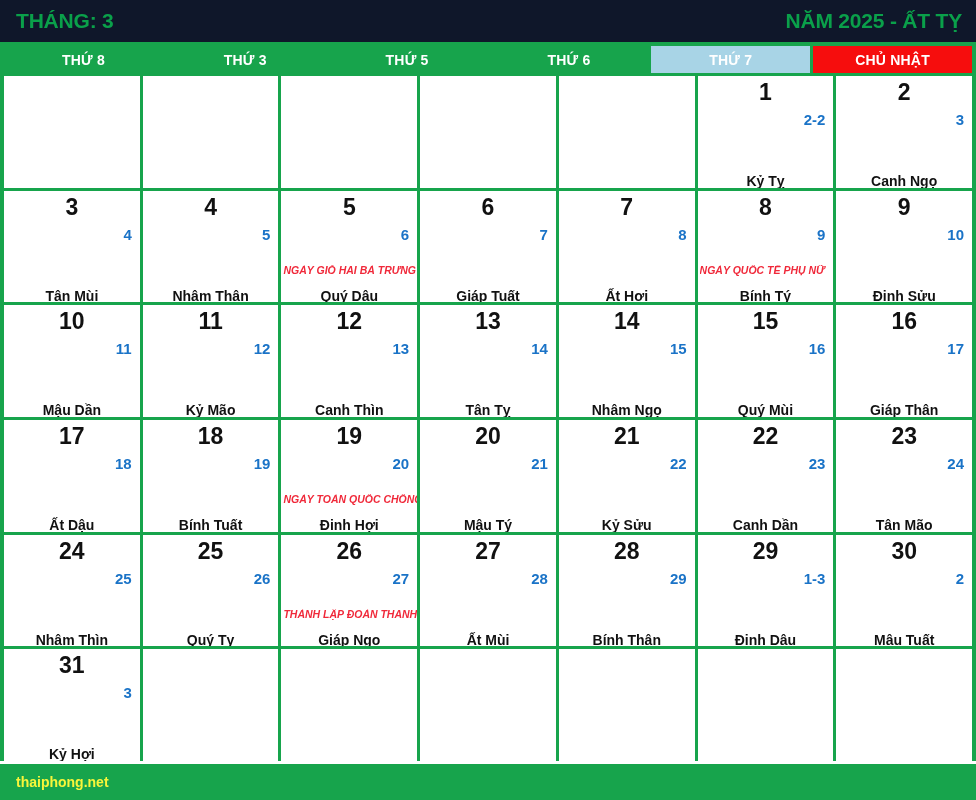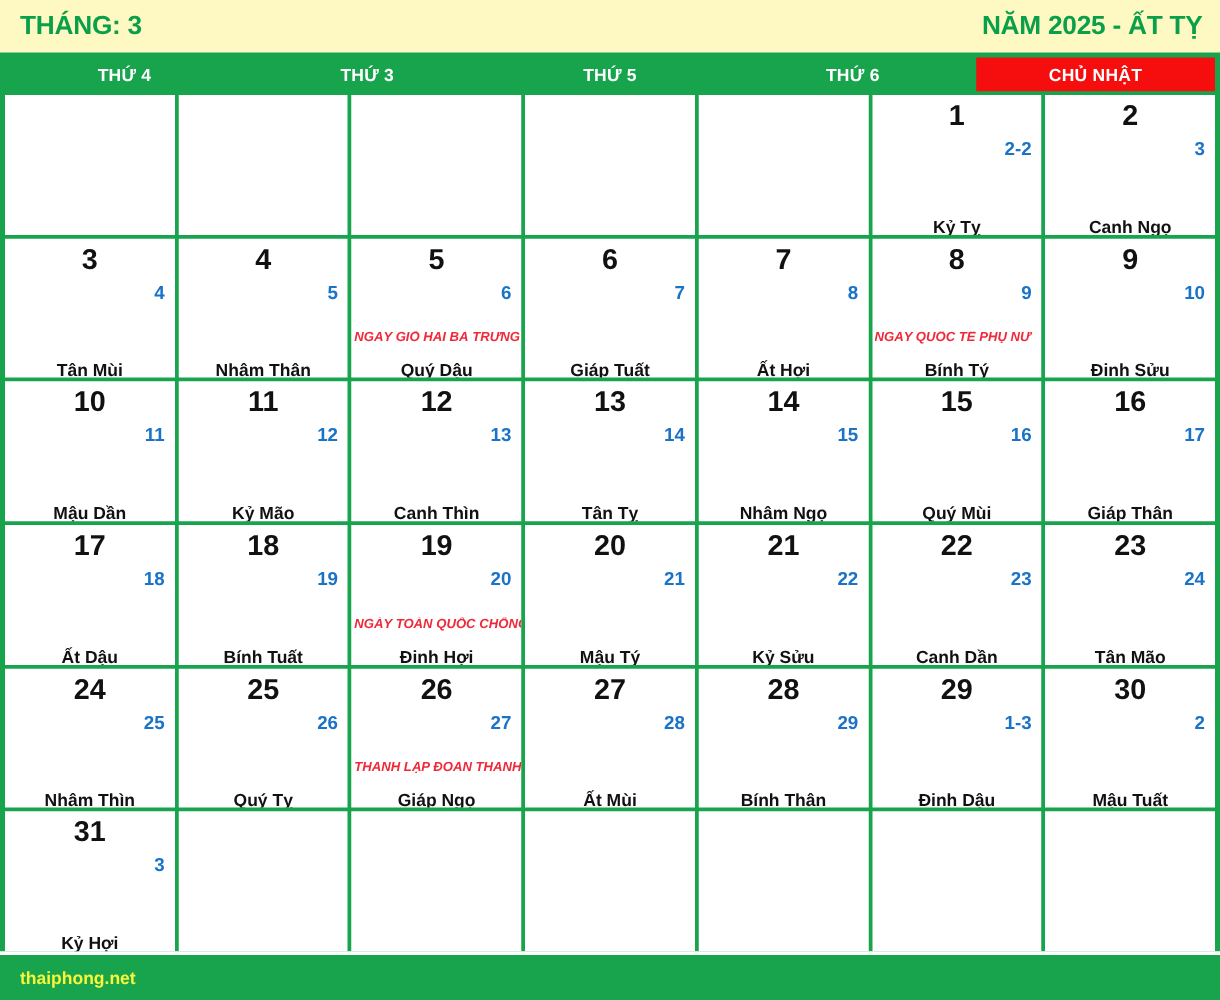--- a/index.html
+++ b/index.html
@@ -26,21 +26,21 @@
 
   
   .title-bar {
     height: 42px;
     flex: 0 0 42px;
     display: flex;
     align-items: center;
     justify-content: space-between;
     padding: 0 14px 0 16px;
     box-sizing: border-box;
-    background: #fef9c3;
+    background: #0f172a;
   }
   .title-left, .title-right {
     color: #0aa04a;
     font-size: 21px;
     font-weight: bold;
     letter-spacing: -0.2px;
     white-space: nowrap;
   }
 
   
@@ -176,24 +176,25 @@
 <div class="calendar">
 
   <div class="title-bar">
     <div class="title-left">THÁNG: 3</div>
     <div class="title-right">NĂM 2025 - ẤT TỴ</div>
   </div>
 
   <div class="grid-frame">
 
     <div class="weekday-row">
-        <div class="weekday-cell">THỨ 4</div>
+        <div class="weekday-cell">THỨ 8</div>
         <div class="weekday-cell">THỨ 3</div>
         <div class="weekday-cell">THỨ 5</div>
         <div class="weekday-cell">THỨ 6</div>
+        <div class="weekday-cell sat">THỨ 7</div>
         <div class="weekday-cell sun">CHỦ NHẬT</div>
       </div>
 
     <div class="weeks">
         <div class="week-row">
           <div class="day-cell empty"></div>
           <div class="day-cell empty"></div>
           <div class="day-cell empty"></div>
           <div class="day-cell empty"></div>
           <div class="day-cell empty"></div>

